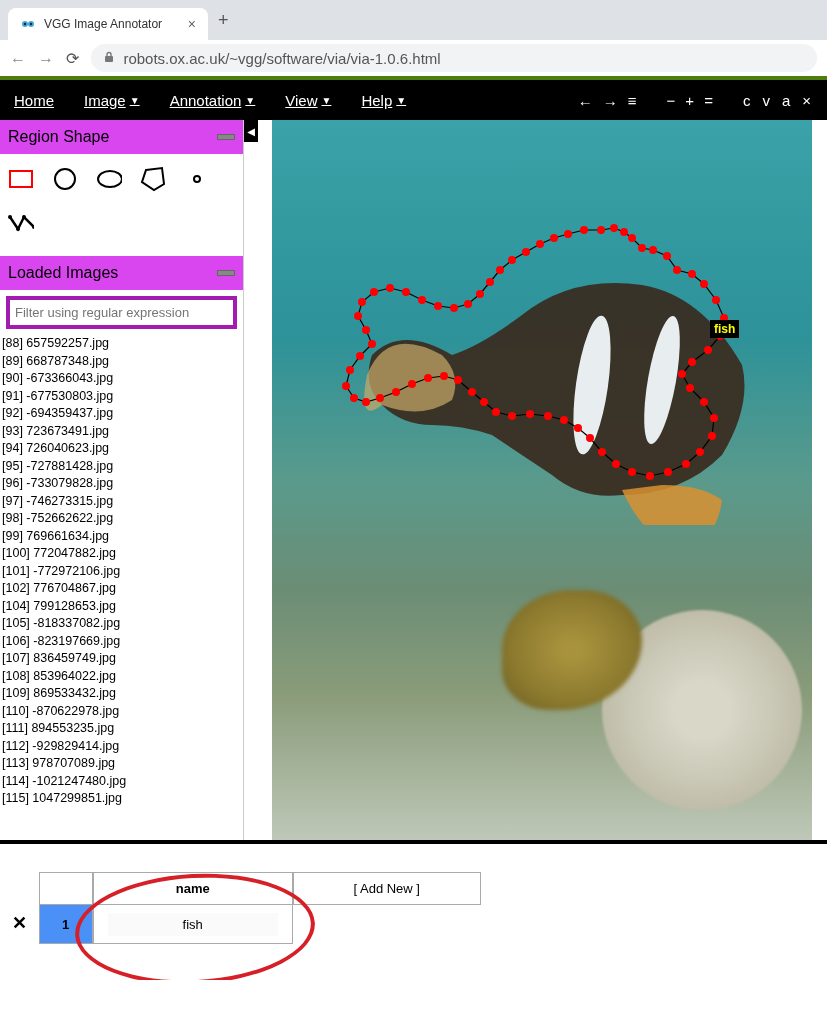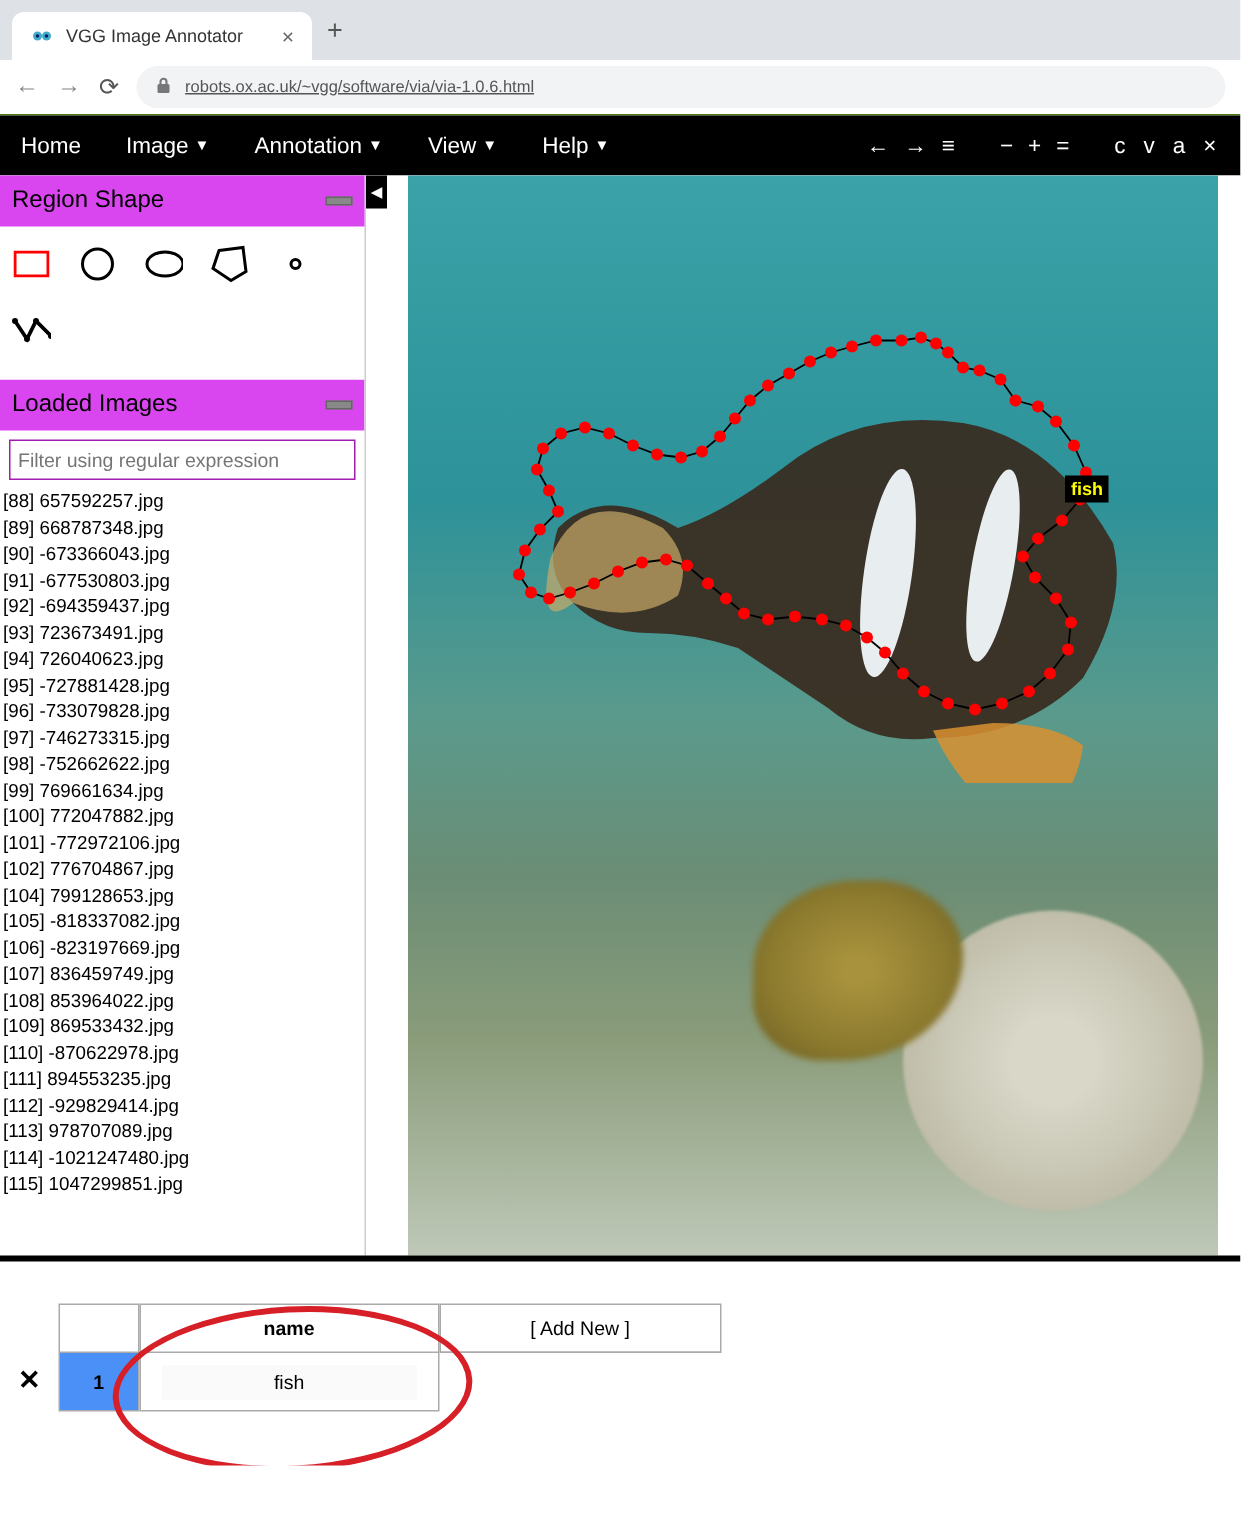--- a/index.html
+++ b/index.html
@@ -1,54 +1,54 @@
 <!DOCTYPE html>
 <html><head>
   <meta charset="utf-8">
   <style>
     * { box-sizing: border-box; margin: 0; padding: 0; }
     body { font-family: Arial, sans-serif; font-size: 13px; background: #fff; width: 827px; }
     
     
-    .browser-chrome { background: #fff; border-bottom: 1px solid #4d7c0f; }
+    .browser-chrome { background: #fff; border-bottom: 4px solid #4d7c0f; }
     .tab-bar { display: flex; align-items: center; height: 40px; background: #dee1e6; padding-left: 8px; }
     .tab { display: flex; align-items: center; background: #fff; height: 32px; padding: 0 12px; border-radius: 8px 8px 0 0; min-width: 200px; gap: 8px; margin-top: 8px; }
     .tab-icon { width: 16px; height: 16px; display:flex; align-items:center; justify-content:center; }
     .tab-title { flex: 1; font-size: 12px; color: #333; }
     .tab-close { font-size: 14px; color: #666; cursor: pointer; }
     .new-tab { padding: 0 10px; font-size: 18px; color: #555; cursor: pointer; }
     .nav-bar { display: flex; align-items: center; height: 36px; padding: 0 10px; gap: 12px; background: #fff; }
     .nav-icon { color: #888; font-size: 16px; }
     .nav-icon.active { color: #555; }
-    .url-bar { flex: 1; display: flex; align-items: center; background: #f1f3f4; border-radius: 16px; height: 28px; padding: 0 12px; gap: 8px; color: #555; font-size: 11px; text-decoration: underline; }
+    .url-bar { flex: 1; display: flex; align-items: center; background: #f1f3f4; border-radius: 16px; height: 28px; padding: 0 12px; gap: 8px; color: #555; font-size: 15px; }
     .lock-icon { font-size: 12px; }
     
     
     .app-menu { display: flex; align-items: center; background: #000; color: #fff; height: 40px; padding: 0 14px; justify-content: space-between; }
     .menu-left { display: flex; gap: 30px; }
-    .menu-item { display: flex; align-items: center; gap: 4px; cursor: pointer; font-size: 15px; }
+    .menu-item { display: flex; align-items: center; gap: 4px; cursor: pointer; font-size: 15px; text-decoration: underline; }
     .menu-arrow { font-size: 10px; }
     .menu-right { display: flex; gap: 30px; align-items: center; }
     .icon-group { display: flex; gap: 10px; align-items: center; font-size: 15px; }
     
     
     .main-layout { display: flex; height: 720px; }
     .sidebar { width: 244px; background: #fff; display: flex; flex-direction: column; border-right: 1px solid #ccc; }
     .sidebar-collapse { width: 14px; height: 22px; background: #000; color: #fff; display: flex; align-items: center; justify-content: center; cursor: pointer; font-size: 10px; position: relative; }
     
     .panel-header { background: #d946ef; padding: 8px 8px; display: flex; justify-content: space-between; align-items: center; }
     .panel-title { font-size: 16px; }
     .panel-toggle { width: 18px; height: 6px; background: #888; border: 1px solid #666; }
     
     .shape-tools { padding: 12px 8px; display: flex; flex-wrap: wrap; gap: 18px; align-items: center; }
     .shape-tool { width: 26px; height: 26px; display: flex; align-items: center; justify-content: center; cursor: pointer; }
     .shape-tool.selected svg rect { stroke: #ff0000; }
     
     .loaded-images-section { flex: 1; display: flex; flex-direction: column; overflow: hidden; margin-top: 8px;}
-    .filter-input { margin: 6px; padding: 5px; border: 1px solid #a21caf; font-size: 13px; color: #888; width: calc(100% - 12px); }
+    .filter-input { margin: 6px; padding: 5px; border: 4px solid #a21caf; font-size: 13px; color: #888; width: calc(100% - 12px); }
     .image-list { flex: 1; overflow-y: scroll; overflow-x: scroll; font-size: 12.5px; line-height: 1.4; padding: 0 4px 0 2px; color: #000; }
     .image-list-item { white-space: nowrap; cursor: pointer; }
     
     
     .canvas-area { flex: 1; background: #fff; display: flex; position: relative; }
     .canvas-photo { position: relative; margin-left: 28px; margin-top: 0; }
     .photo-bg { width: 540px; height: 720px; background: linear-gradient(to bottom, #3aa2a8 0%, #2d9299 30%, #5a9a8c 50%, #6b8d75 65%, #8a9c7a 80%, #bfc8b8 100%); position: relative; overflow: hidden; }
     .coral1 { position: absolute; bottom: 30px; right: 10px; width: 200px; height: 200px; background: radial-gradient(circle, #d8d7c8 20%, #c5c3b0 60%, #b0ad95 100%); border-radius: 50%; filter: blur(1px); }
     .coral2 { position: absolute; bottom: 130px; right: 170px; width: 140px; height: 120px; background: radial-gradient(ellipse, #a8923d 10%, #8c7a2e 60%, #6b5d22 100%); border-radius: 60% 50% 70% 40%; filter: blur(2px); }
     

